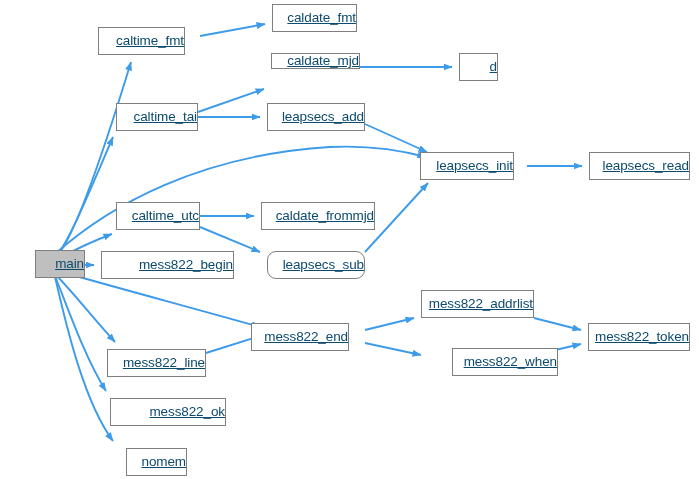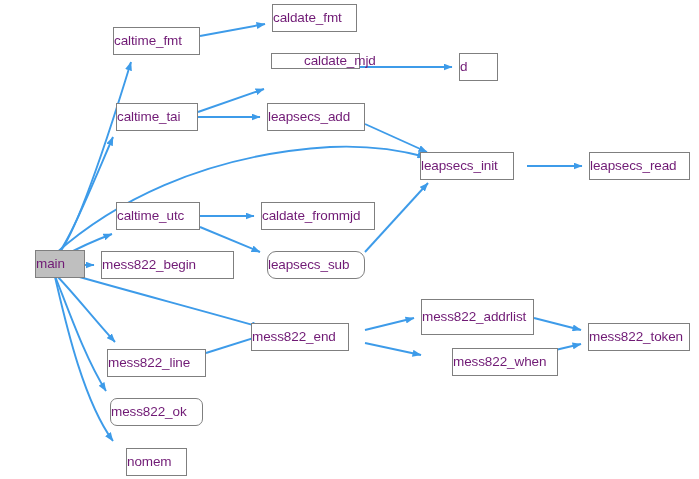--- a/index.html
+++ b/index.html
@@ -22,29 +22,30 @@
     left: 0;
     top: 0;
     width: 699px;
     height: 479px;
   }
   .node {
     position: absolute;
     box-sizing: border-box;
     border: 1px solid #7f7f7f;
     background: #ffffff;
-    color: #701a75;
+    color: #0c4a6e;
     font-size: 13.5px;
     line-height: 1;
     display: flex;
     align-items: center;
-    justify-content: flex-start;
+    justify-content: flex-end;
     white-space: nowrap;
     letter-spacing: -0.1px;
     z-index: 3;
+    text-decoration: underline;
   }
   .node.entry {
     background: #bfbfbf;
   }
   .node-label {
     display: block;
     pointer-events: none;
   }
 </style>
 </head>
@@ -82,21 +83,21 @@
         <path d="M365,343 L421,355" fill="none" stroke="#3d9be9" stroke-width="1.9" marker-end="url(#arrowhead)"></path>
         <path d="M534,318 L581,330" fill="none" stroke="#3d9be9" stroke-width="1.9" marker-end="url(#arrowhead)"></path>
         <path d="M534,355 L581,344" fill="none" stroke="#3d9be9" stroke-width="1.9" marker-end="url(#arrowhead)"></path>
       </g>
   </svg>
 
   <div id="nodes-group">
       <div class="node entry" style="left: 5px; top: 250px; width: 50px; height: 28px; margin-left: 30px;">
         <span class="node-label">main</span>
       </div>
-      <div class="node" style="left: 113px; top: 27px; width: 87px; height: 28px;">
+      <div class="node" style="left: 98px; top: 27px; width: 87px; height: 28px;">
         <span class="node-label">caltime_fmt</span>
       </div>
       <div class="node" style="left: 272px; top: 4px; width: 85px; height: 28px;">
         <span class="node-label">caldate_fmt</span>
       </div>
       <div class="node" style="left: 271px; top: 53px; width: 89px; height: 16px; padding-left: 32px;">
         <span class="node-label">caldate_mjd</span>
       </div>
       <div class="node" style="left: 459px; top: 53px; width: 39px; height: 28px;">
         <span class="node-label">d</span>
@@ -118,36 +119,36 @@
       </div>
       <div class="node" style="left: 261px; top: 202px; width: 114px; height: 28px;">
         <span class="node-label">caldate_frommjd</span>
       </div>
       <div class="node" style="left: 101px; top: 251px; width: 133px; height: 28px;">
         <span class="node-label">mess822_begin</span>
       </div>
       <div class="node" style="left: 267px; top: 251px; width: 98px; height: 28px; border-radius: 9px;">
         <span class="node-label">leapsecs_sub</span>
       </div>
-      <div class="node" style="left: 421px; top: 299px; width: 113px; height: 36px;">
+      <div class="node" style="left: 421px; top: 290px; width: 113px; height: 28px;">
         <span class="node-label">mess822_addrlist</span>
       </div>
       <div class="node" style="left: 251px; top: 323px; width: 98px; height: 28px;">
         <span class="node-label">mess822_end</span>
       </div>
       <div class="node" style="left: 588px; top: 323px; width: 102px; height: 28px;">
         <span class="node-label">mess822_token</span>
       </div>
       <div class="node" style="left: 107px; top: 349px; width: 99px; height: 28px;">
         <span class="node-label">mess822_line</span>
       </div>
       <div class="node" style="left: 428px; top: 348px; width: 106px; height: 28px; margin-left: 24px;">
         <span class="node-label">mess822_when</span>
       </div>
-      <div class="node" style="left: 110px; top: 398px; width: 93px; height: 28px; border-radius: 7px;">
+      <div class="node" style="left: 110px; top: 398px; width: 116px; height: 28px;">
         <span class="node-label">mess822_ok</span>
       </div>
       <div class="node" style="left: 126px; top: 448px; width: 61px; height: 28px;">
         <span class="node-label">nomem</span>
       </div>
     </div>
 
 </div>
 
 </body></html>

